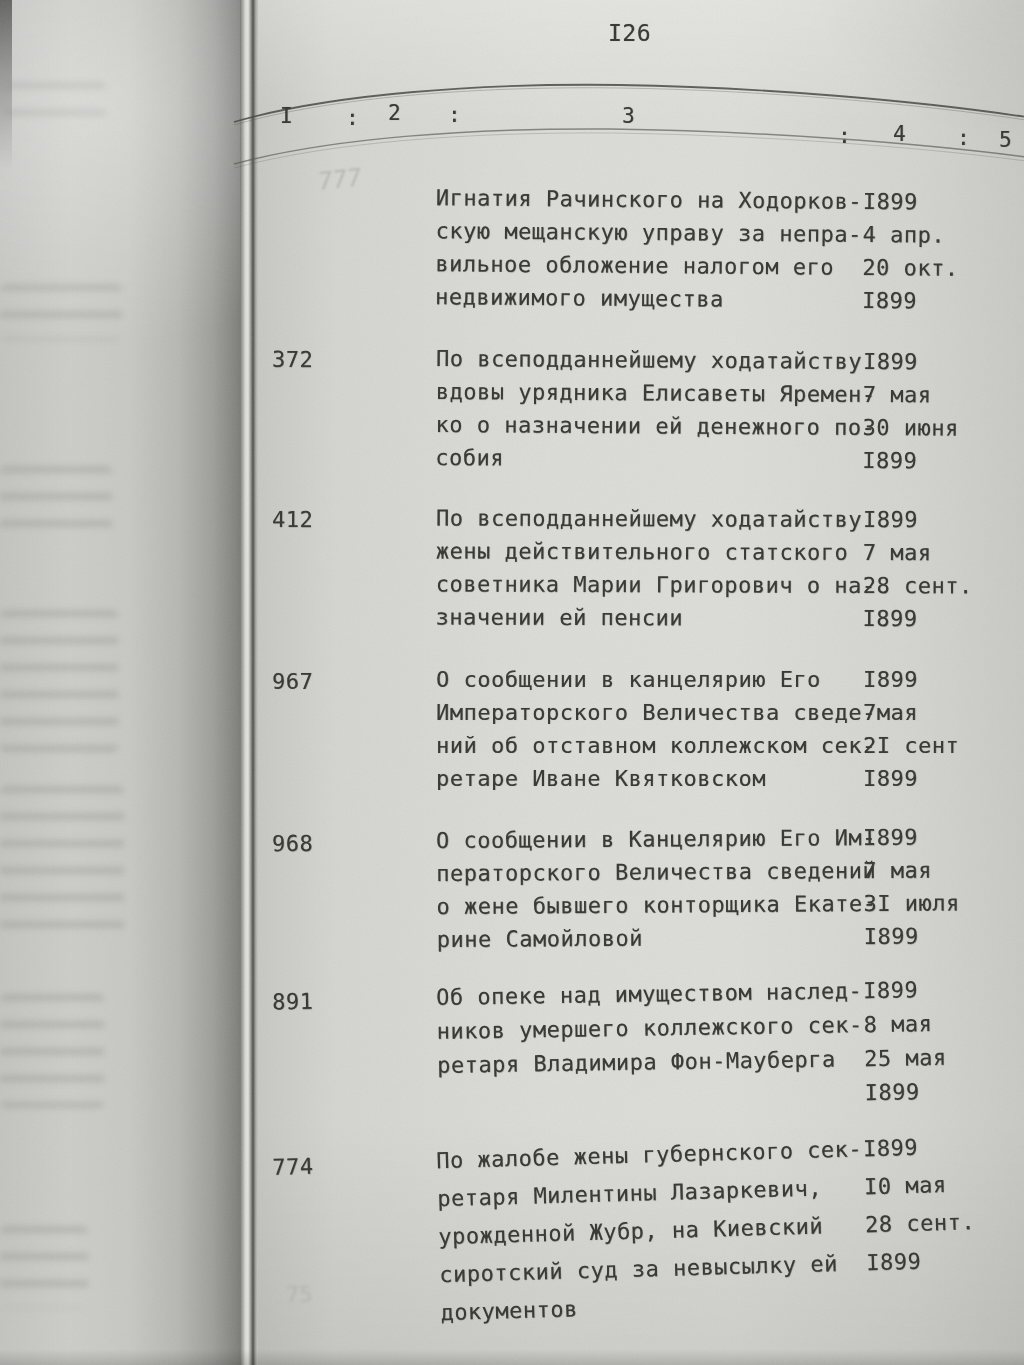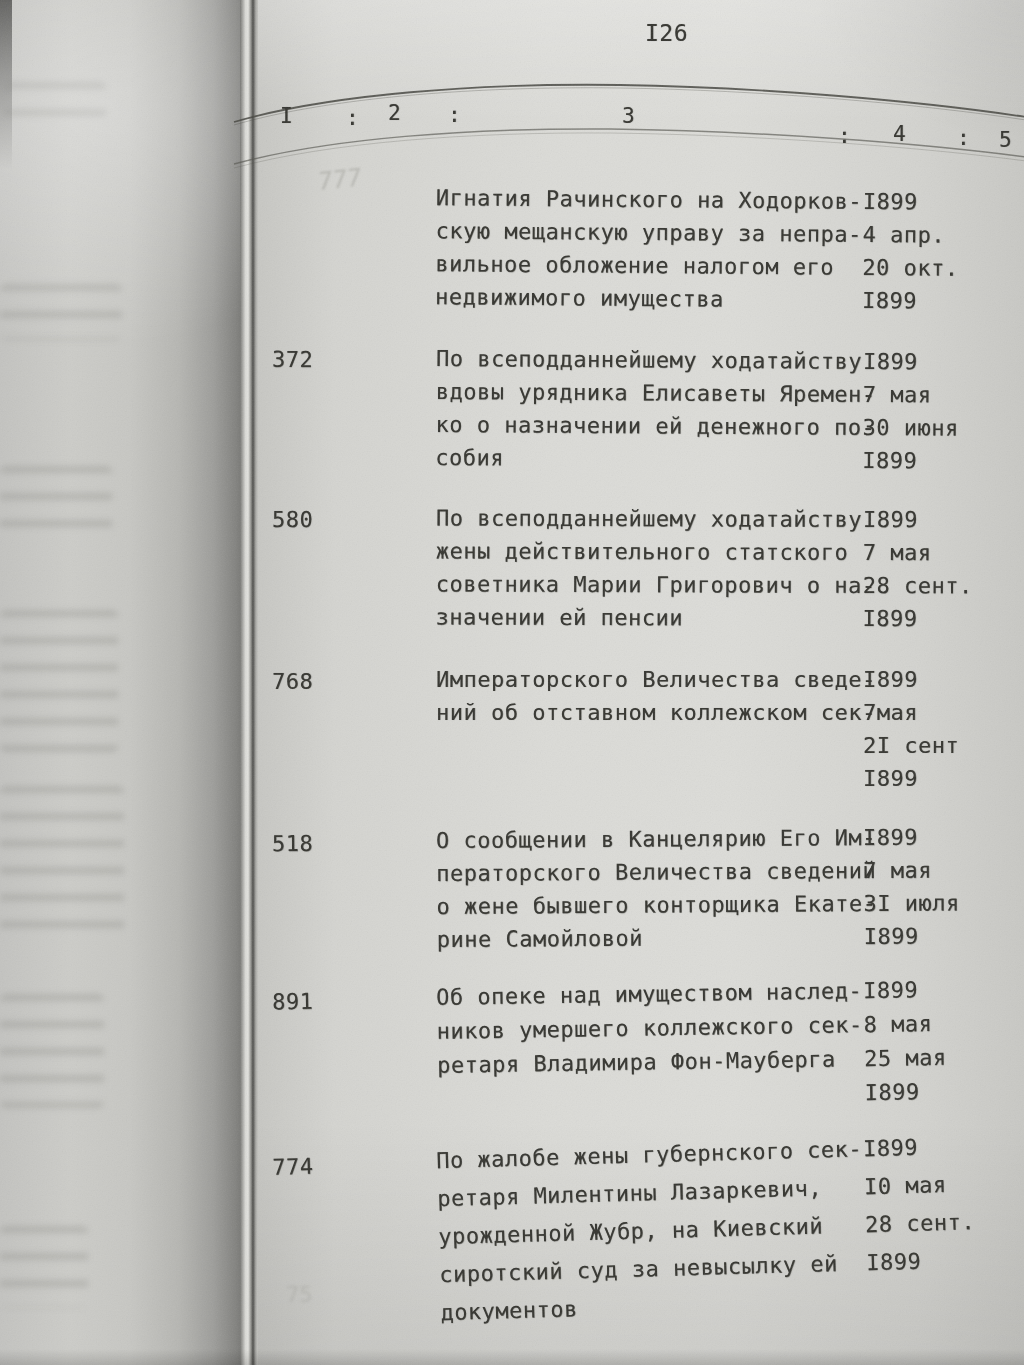--- a/index.html
+++ b/index.html
@@ -49,21 +49,21 @@
   }
   .photo::after{ 
     content:"";position:absolute;left:0;bottom:0;width:100%;height:16px;
     background:linear-gradient(180deg,rgba(0,0,0,0),rgba(0,0,0,.14));
   }
   
   .tw{
     color:#34342f;font-size:22px;letter-spacing:.5px;white-space:pre;
     text-shadow:0.4px 0.4px 0.7px rgba(52,52,47,.55);
   }
-  .page-number{position:absolute;left:645px;top:20px;font-size:23px;}
+  .page-number{position:absolute;left:608px;top:20px;font-size:23px;}
   .col-head{position:absolute;font-size:21px;}
   .rules{position:absolute;left:0;top:0;}
   .ghost{
     position:absolute;color:#73736b;opacity:.30;filter:blur(1px);
     font-size:24px;transform:rotate(-6deg) skewX(-8deg);
   }
   .ghost2{
     position:absolute;color:#7c7c74;opacity:.22;filter:blur(1.5px);font-size:22px;
   }
   
@@ -119,31 +119,31 @@
         <div class="num tw"></div>
         <div class="desc tw"><div>Игнатия Рачинского на Ходорков-</div><div>скую мещанскую управу за непра-</div><div>вильное обложение налогом его</div><div>недвижимого имущества</div></div>
         <div class="dates tw"><div>I899</div><div>4 апр.</div><div>20 окт.</div><div>I899</div></div>
       </div>
       <div class="entry" style="top: 341px; transform: rotate(0.4deg); line-height: 33px;">
         <div class="num tw">372</div>
         <div class="desc tw"><div>По всеподданнейшему ходатайству</div><div>вдовы урядника Елисаветы Яремен-</div><div>ко о назначении ей денежного по-</div><div>собия</div></div>
         <div class="dates tw"><div>I899</div><div>7 мая</div><div>30 июня</div><div>I899</div></div>
       </div>
       <div class="entry" style="top: 501px; transform: rotate(0.2deg); line-height: 33px;">
-        <div class="num tw">580</div>
+        <div class="num tw">412</div>
         <div class="desc tw"><div>По всеподданнейшему ходатайству</div><div>жены действительного статского</div><div>советника Марии Григорович о на-</div><div>значении ей пенсии</div></div>
         <div class="dates tw"><div>I899</div><div>7 мая</div><div>28 сент.</div><div>I899</div></div>
       </div>
       <div class="entry" style="top: 663px; transform: rotate(0deg); line-height: 33px;">
-        <div class="num tw">768</div>
-        <div class="desc tw"><div>Императорского Величества сведе-</div><div>ний об отставном коллежском сек-</div></div>
+        <div class="num tw">967</div>
+        <div class="desc tw"><div>О сообщении в канцелярию Его</div><div>Императорского Величества сведе-</div><div>ний об отставном коллежском сек-</div><div>ретаре Иване Квятковском</div></div>
         <div class="dates tw"><div>I899</div><div>7мая</div><div>2I сент</div><div>I899</div></div>
       </div>
       <div class="entry" style="top: 825px; transform: rotate(-0.4deg); line-height: 33px;">
-        <div class="num tw">518</div>
+        <div class="num tw">968</div>
         <div class="desc tw"><div>О сообщении в Канцелярию Его Им-</div><div>ператорского Величества сведений</div><div>о жене бывшего конторщика Екате-</div><div>рине Самойловой</div></div>
         <div class="dates tw"><div>I899</div><div>7 мая</div><div>3I июля</div><div>I899</div></div>
       </div>
       <div class="entry" style="top: 983px; transform: rotate(-0.9deg); line-height: 34px;">
         <div class="num tw">891</div>
         <div class="desc tw"><div>Об опеке над имуществом наслед-</div><div>ников умершего коллежского сек-</div><div>ретаря Владимира Фон-Мауберга</div></div>
         <div class="dates tw"><div>I899</div><div>8 мая</div><div>25 мая</div><div>I899</div></div>
       </div>
       <div class="entry" style="top: 1146px; transform: rotate(-1.6deg); line-height: 38px;">
         <div class="num tw">774</div>

